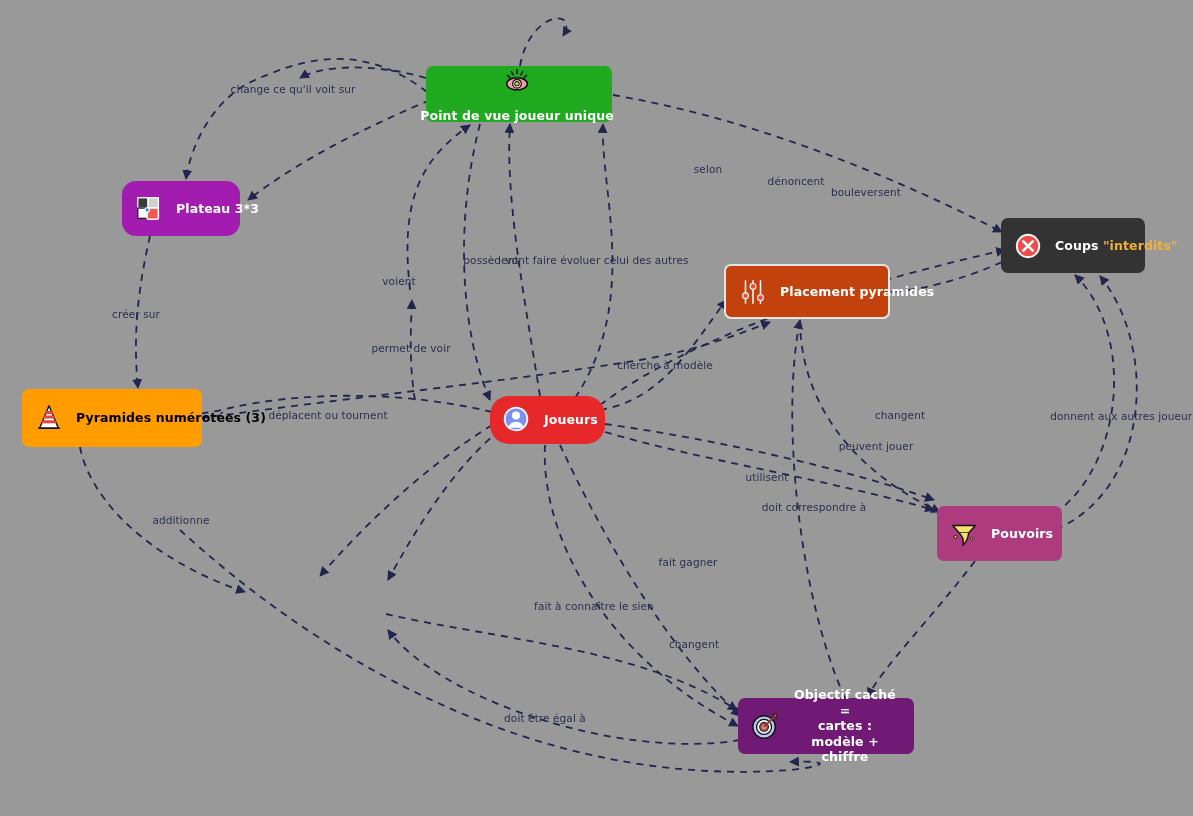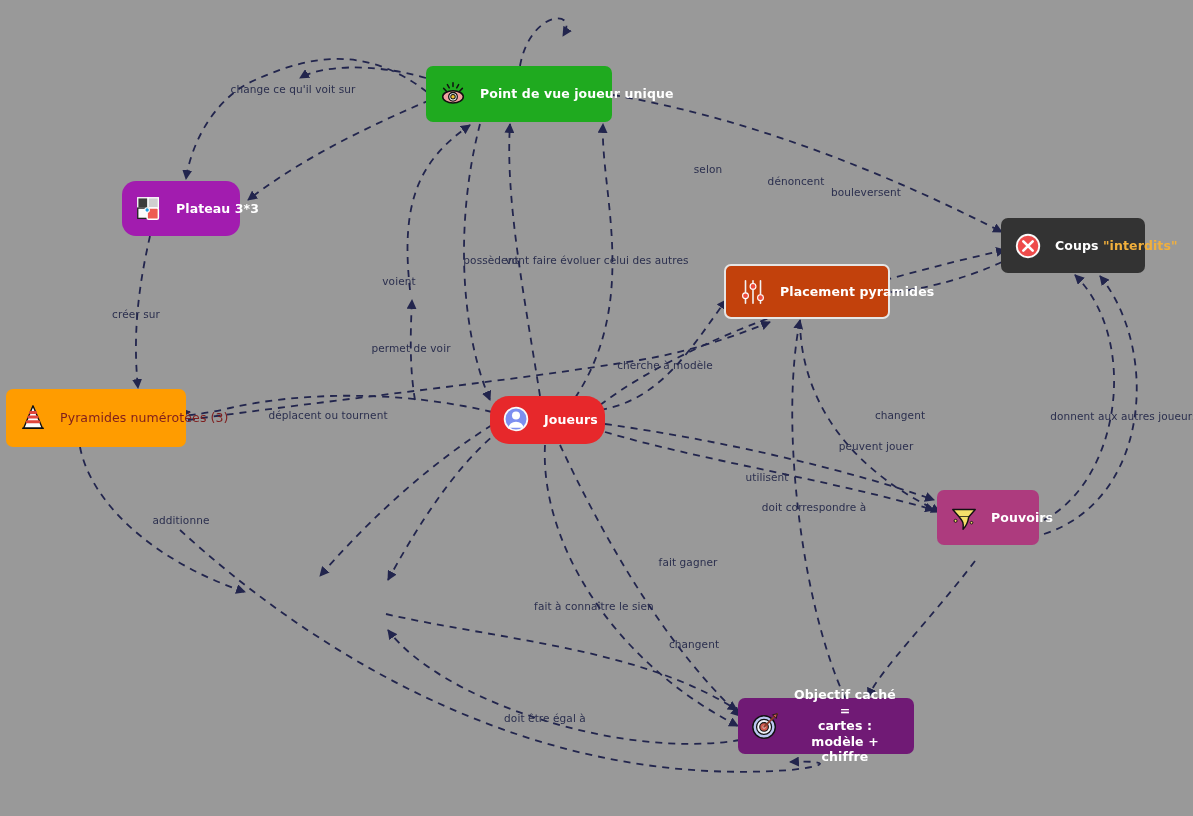--- a/index.html
+++ b/index.html
@@ -48,21 +48,21 @@
   .node .ico {
     flex: 0 0 auto;
     width: 30px;
     height: 30px;
     display: block;
   }
 
   
   .n-pdv      { background: #1faa1f; }
   .n-plateau  { background: #a21caf; border-radius: 14px; }
-  .n-pyr      { background: #ff9c00; color: #7f1d1d; font-weight: 400; }
+  .n-pyr      { background: #ff9c00; color: #000000; font-weight: 700; margin-left: 16px; }
   .n-placement{ background: #c2410c; border: 2px solid #e5e5e5; }
   .n-coups    { background: #333333; }
   .n-joueurs  { background: #e7282b; }
   .n-pouvoirs { background: #ad3b7e; }
   .n-resultat { background: #8d27b8; }
   .n-objectif { background: #701a75; }
 
   .edge-label {
     position: absolute;
     color: #2b2f4e;
@@ -146,21 +146,21 @@
       <path d="M 180 530 C 300 640 520 790 790 770 C 830 766 830 760 790 762"></path>
 
       <path d="M 188 420 C 330 400 520 380 640 360 C 700 350 750 330 770 322"></path>
 
       <path d="M 492 425 C 420 470 360 530 320 576"></path>
 
       <path d="M 480 124 C 455 220 460 330 490 400"></path>
     </g>
   </svg>
 
-  <div class="node n-pdv" style="left:426px; top:66px; width:186px; height:56px;">
+  <div class="node n-pdv" style="left:426px; top:66px; width:186px; height:56px;flex-direction:column;">
     <span class="ico">
       <svg viewBox="0 0 32 32" width="30" height="30">
         <g stroke="#111" stroke-width="1.6" stroke-linecap="round">
           <path d="M16 4 v4 M10 6 l2 3.5 M22 6 l-2 3.5 M6 10 l3 3 M26 10 l-3 3"></path>
         </g>
         <ellipse cx="16" cy="19" rx="11" ry="6.5" fill="#f2a0a0" stroke="#111" stroke-width="1.6"></ellipse>
         <circle cx="16" cy="19" r="4.6" fill="#fff" stroke="#111" stroke-width="1.4"></circle>
         <circle cx="16" cy="19" r="2.4" fill="#f2c230" stroke="#111" stroke-width="1.1"></circle>
       </svg>
     </span>
@@ -219,21 +219,21 @@
     <span class="ico">
       <svg viewBox="0 0 32 32" width="28" height="28">
         <circle cx="16" cy="16" r="13" fill="#7d8ff0" stroke="#fafafa" stroke-width="2"></circle>
         <circle cx="16" cy="12" r="4.6" fill="#fff"></circle>
         <path d="M7.5 26 a8.5 7 0 0 1 17 0 z" fill="#fff"></path>
       </svg>
     </span>
     <span class="label">Joueurs</span>
   </div>
 
-  <div class="node n-pouvoirs" style="left:937px; top:490px; width:102px; height:55px;">
+  <div class="node n-pouvoirs" style="left:937px; top:506px; width:125px; height:55px;">
     <span class="ico">
       <svg viewBox="0 0 32 32" width="30" height="30">
         <path d="M4 7 h24 l-7 8 h-10 z" fill="#f5e06a" stroke="#111" stroke-width="1.5" stroke-linejoin="round"></path>
         <path d="M11 15 c3 4 5 5 4 13 c3 -3 5 -6 6 -13" fill="#f5e06a" stroke="#111" stroke-width="1.5" stroke-linejoin="round"></path>
         <circle cx="7" cy="19" r="1.6" fill="#f5e06a" stroke="#111" stroke-width="1"></circle>
         <circle cx="24" cy="21" r="1.4" fill="#f5e06a" stroke="#111" stroke-width="1"></circle>
       </svg>
     </span>
     <span class="label">Pouvoirs</span>
   </div>

